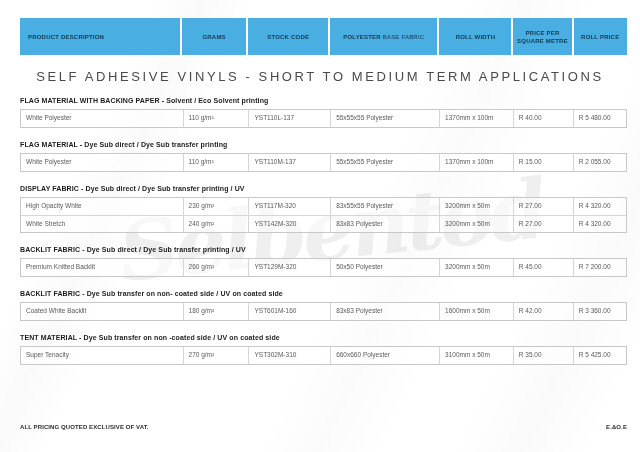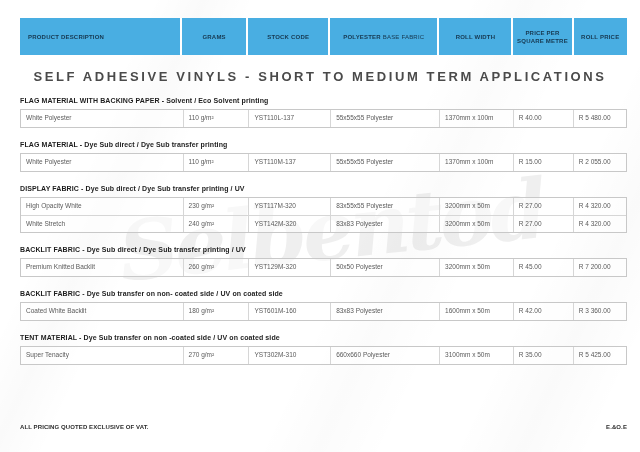--- a/index.html
+++ b/index.html
@@ -32,21 +32,21 @@
   .hcell:last-child { border-right:none; }
   .hcell.first { justify-content:flex-start; text-align:left; padding-left:8px; }
   .hl { font-weight:400; }
 
   .c1{width:26.7%;} .c2{width:10.9%;} .c3{width:13.5%;} .c4{width:18.0%;}
   .c5{width:12.2%;} .c6{width:9.9%;} .c7{width:8.8%;}
 
   
   .doc-title {
     margin-top:14px; text-align:center; color:#4a4a4a;
-    font-size:13px; letter-spacing:2.6px; font-weight:700;
+    font-size:13px; letter-spacing:2.6px; font-weight:400;
   }
 
   
   .sections { margin:6px 13px 0 20px; }
   .section { margin-top:13px; }
   .section-heading { font-size:7px; font-weight:bold; color:#1d1d1d; letter-spacing:0.1px; }
   .ptable { margin-top:5px; border:1px solid #c8c8c8; background:rgba(255,255,255,0.55); }
   .prow { display:flex; height:17px; border-top:1px solid #d6d6d6; }
   .prow:first-child { border-top:none; }
   .pcell {

